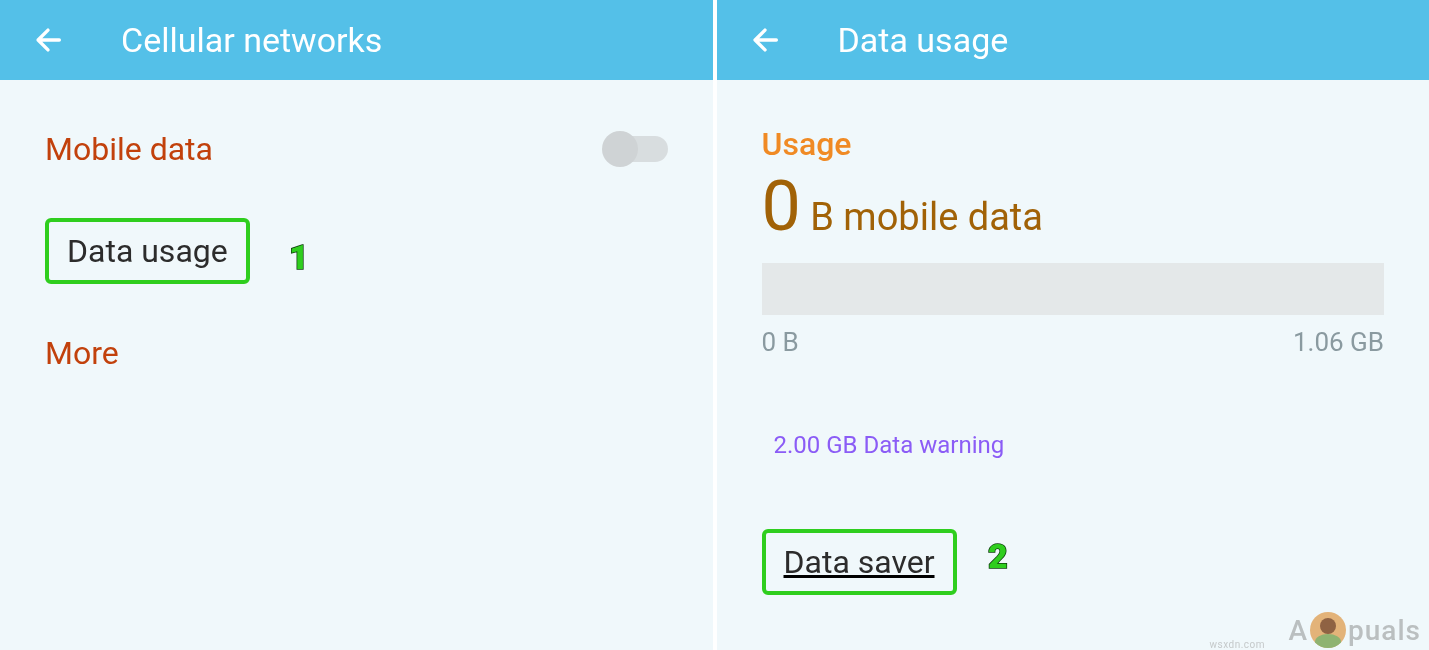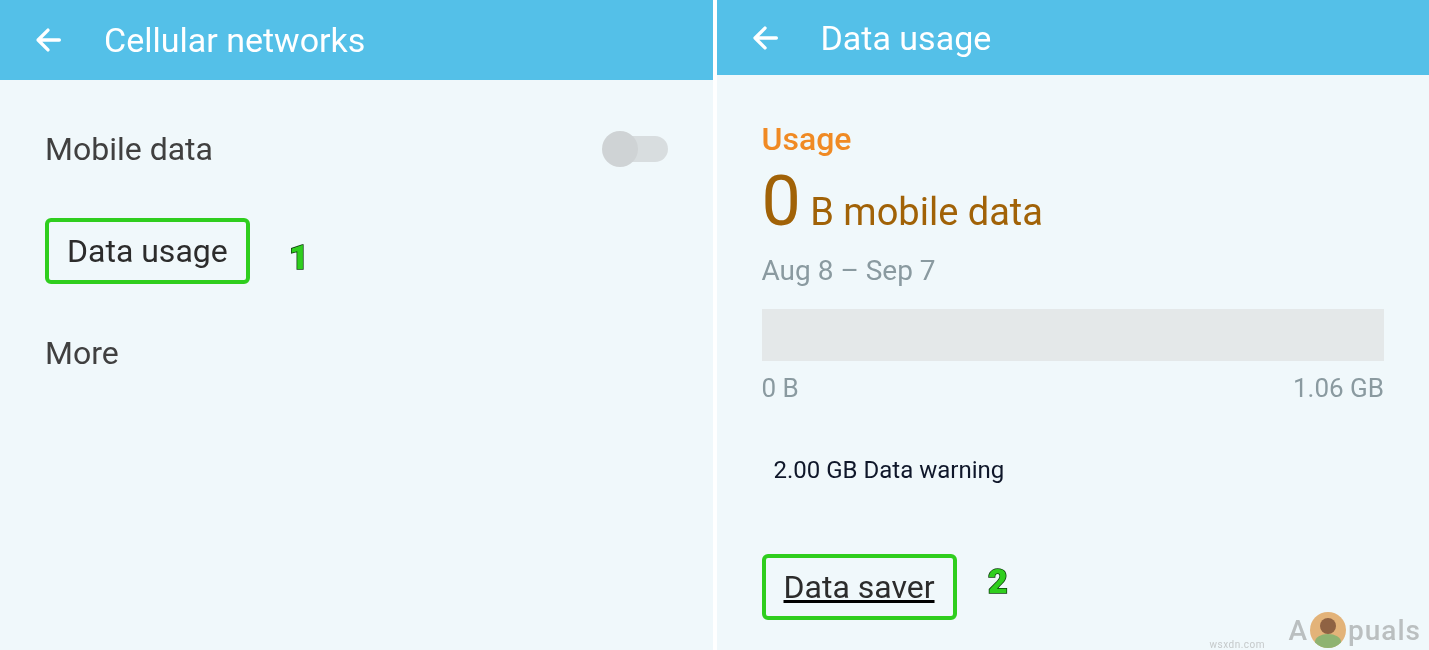--- a/index.html
+++ b/index.html
@@ -23,21 +23,21 @@
       position: relative;
       overflow: hidden;
     }
     .panel.left { border-right: 4px solid #fff; }
     .header {
       background: #54c0e8;
       height: 80px;
       display: flex;
       align-items: center;
       padding: 0 30px;
-      gap: 38px;
+      gap: 55px;
     }
     .back-arrow {
       width: 36px;
       height: 36px;
       display: flex;
       align-items: center;
       justify-content: center;
       cursor: pointer;
     }
     .back-arrow svg { display: block; }
@@ -51,21 +51,21 @@
       flex: 1;
     }
     .row {
       display: flex;
       align-items: center;
       justify-content: space-between;
       padding: 20px 0;
     }
     .row-label {
       font-size: 32px;
-      color: #404040;
+      color: #c2410c;
     }
     .toggle {
       width: 62px;
       height: 26px;
       background: #d8dddf;
       border-radius: 13px;
       position: relative;
     }
     .toggle::after {
       content: "";
@@ -118,23 +118,23 @@
       width: 100%;
     }
     .bar-labels {
       display: flex;
       justify-content: space-between;
       color: #8a9aa0;
       font-size: 26px;
       margin-top: 12px;
     }
     .warning {
-      color: #0f172a;
+      color: #8b5cf6;
       font-size: 24px;
-      margin-top: 53px;
+      margin-top: 74px;
       padding-left: 12px;
     }
     .data-saver-row {
       display: flex;
       align-items: center;
       margin-top: 60px;
       text-decoration: underline;
     }
     .watermark {
       position: absolute;
@@ -211,21 +211,20 @@
       </svg>
     </div>
     <div class="header-title">Data usage</div>
   </div>
   <div class="content">
     <div class="usage-section">
       <div class="usage-label">Usage</div>
       <div class="usage-value">
         <span class="big">0</span><span> B mobile data</span>
       </div>
-      <div class="date-range">Aug 8 – Sep 7</div>
       <div class="usage-bar"></div>
       <div class="bar-labels">
         <span>0 B</span>
         <span>1.06 GB</span>
       </div>
       <div class="warning">2.00 GB Data warning</div>
       <div class="data-saver-row">
         <span class="highlighted">Data saver</span>
         <span class="callout">
           <svg width="36" height="42" viewBox="0 0 36 42">

